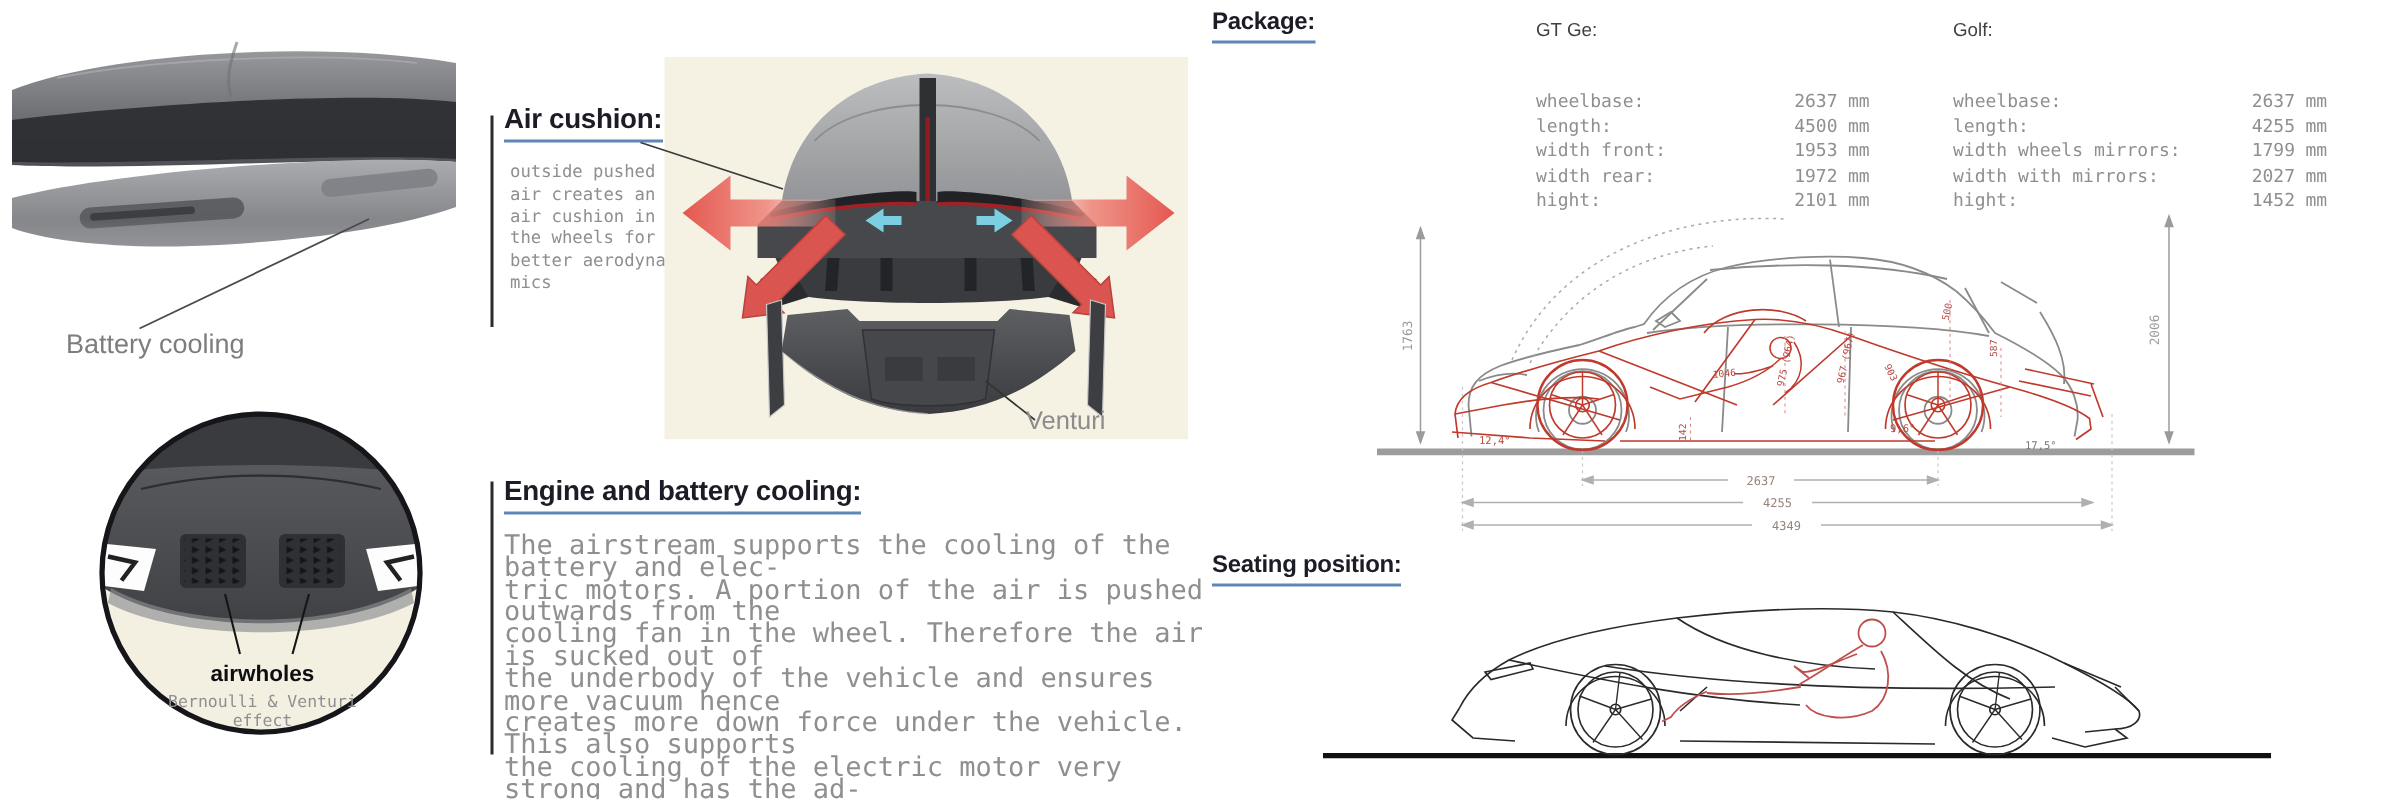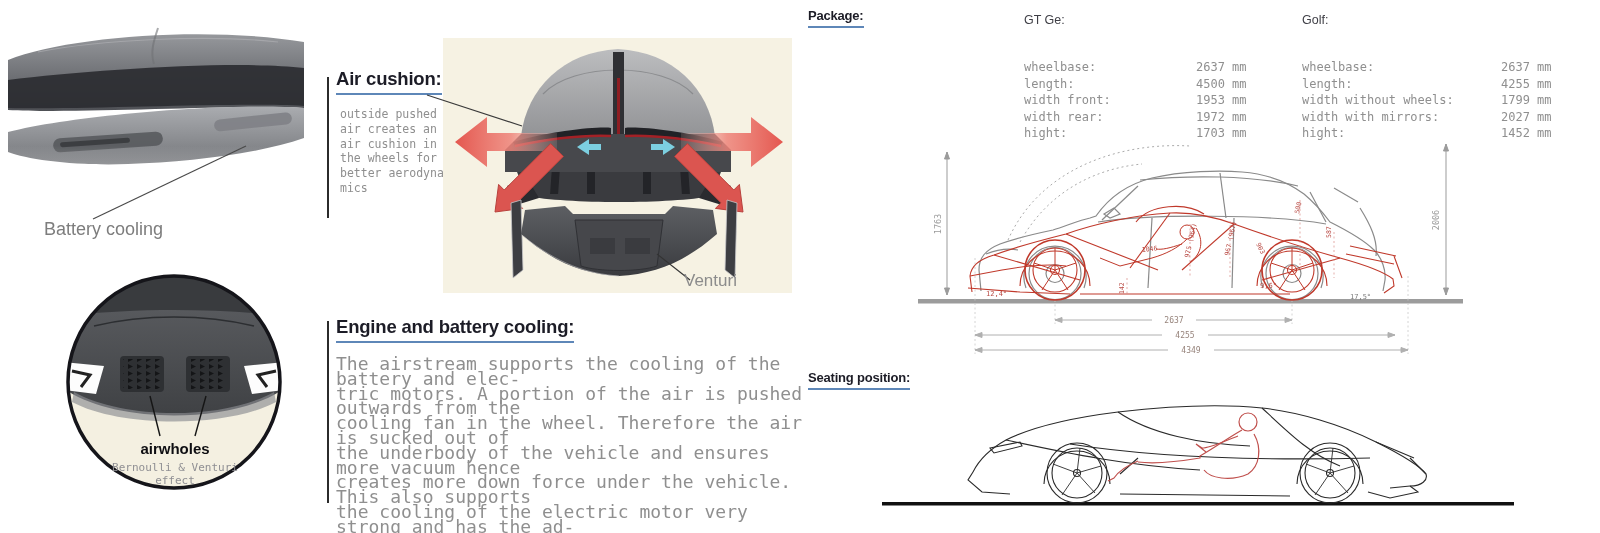--- a/index.html
+++ b/index.html
@@ -1,19 +1,19 @@
 <!DOCTYPE html>
 <html><head>
 <meta charset="utf-8">
 <style>
   html,body{margin:0;padding:0;background:#ffffff;}
   #page{position:relative;width:1600px;height:533px;background:#fff;overflow:hidden;
         font-family:"Liberation Sans",sans-serif;}
   .abs{position:absolute;}
-  .heading{display:inline-block;font-weight:700;font-size:13px;color:#1c1c26;
+  .heading{display:inline-block;font-weight:700;font-size:16px;color:#1c1c26;
            letter-spacing:-0.2px;border-bottom:2px solid #5e87b8;padding-bottom:3px;}
   .heading.mid{font-size:18.5px;}
   .mono{font-family:"DejaVu Sans Mono","Liberation Mono",monospace;color:#8f8f8f;
         white-space:pre-line;}
   .caption{color:#7d7d7d;font-size:18px;}
   .vrule{width:2px;background:#2b2b2b;}
   .spec-name{font-family:"Liberation Sans",sans-serif;font-size:12.5px;color:#3f3f46;
              margin-bottom:32px;}
   .spec-table{font-family:"DejaVu Sans Mono","Liberation Mono",monospace;
               font-size:12px;color:#8f8f8f;}
@@ -219,39 +219,39 @@
         <span class="spec-val">1953</span>
         <span class="spec-unit">mm</span>
       </div>
     <div class="spec-row">
       <span>width rear:</span>
         <span class="spec-val">1972</span>
         <span class="spec-unit">mm</span>
       </div>
     <div class="spec-row">
       <span>hight:</span>
-        <span class="spec-val">1703</span>
+        <span class="spec-val">2101</span>
         <span class="spec-unit">mm</span>
       </div>
   </div>
 
   <div class="abs spec-table golf" style="left:1302px;top:13px;">
     <div class="spec-name">Golf:</div>
     <div class="spec-row">
       <span>wheelbase:</span>
         <span class="spec-val">2637</span>
         <span class="spec-unit">mm</span>
       </div>
     <div class="spec-row">
       <span>length:</span>
         <span class="spec-val">4255</span>
         <span class="spec-unit">mm</span>
       </div>
     <div class="spec-row">
-      <span>width without wheels:</span>
+      <span>width wheels mirrors:</span>
         <span class="spec-val">1799</span>
         <span class="spec-unit">mm</span>
       </div>
     <div class="spec-row">
       <span>width with mirrors:</span>
         <span class="spec-val">2027</span>
         <span class="spec-unit">mm</span>
       </div>
     <div class="spec-row">
       <span>hight:</span>

